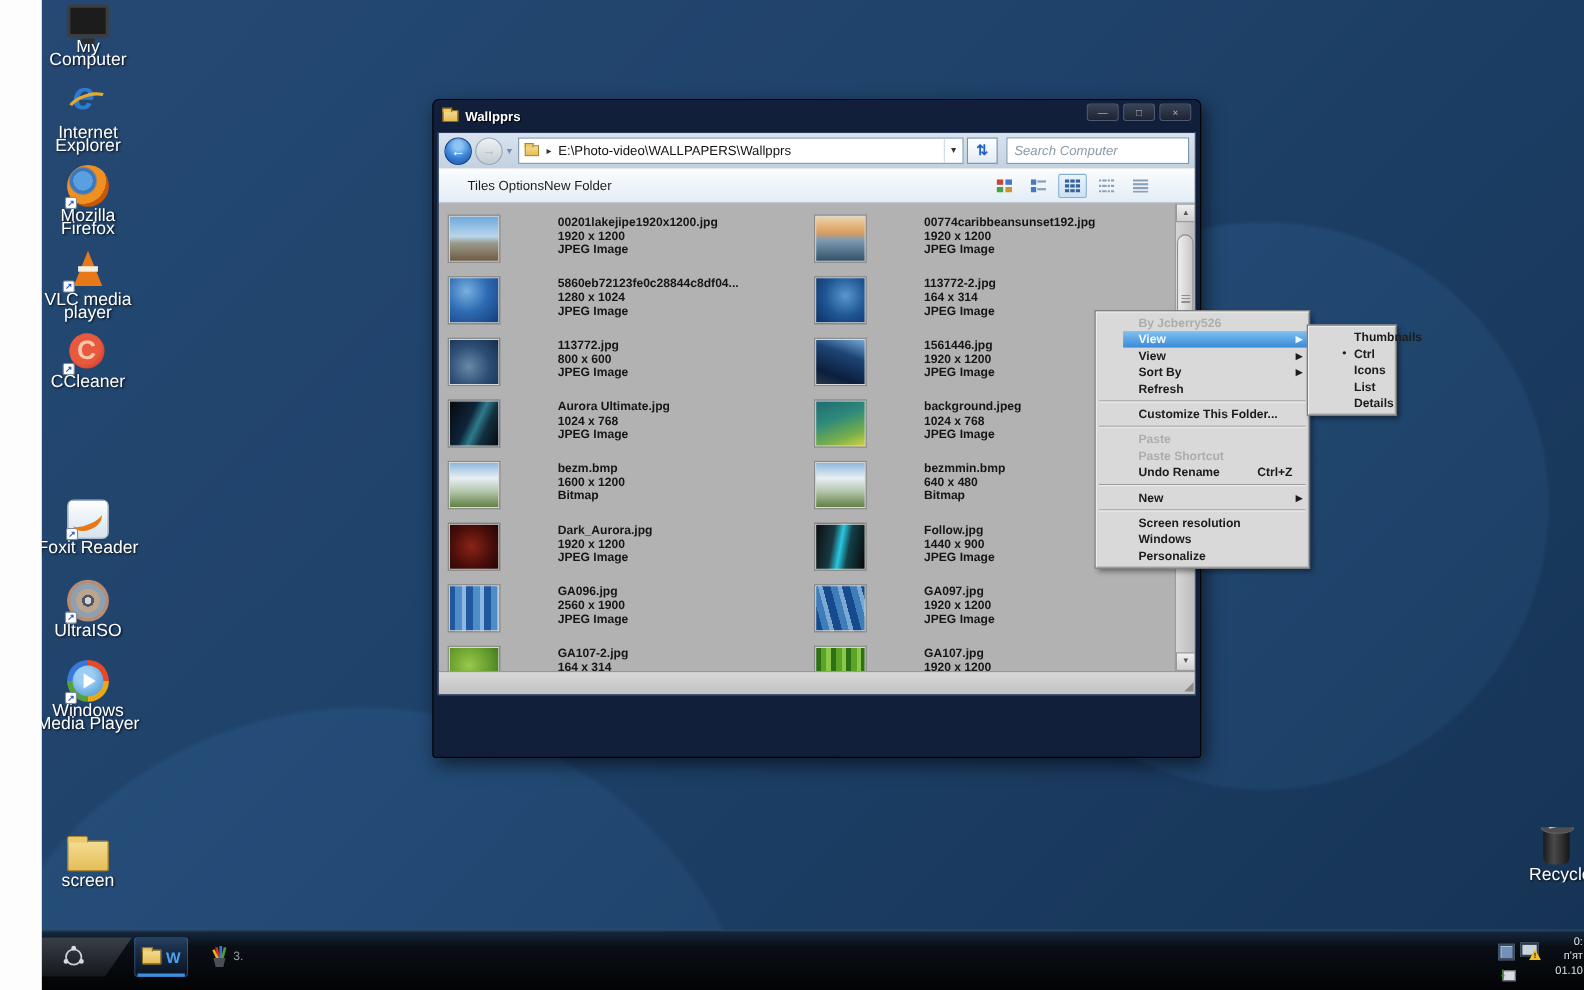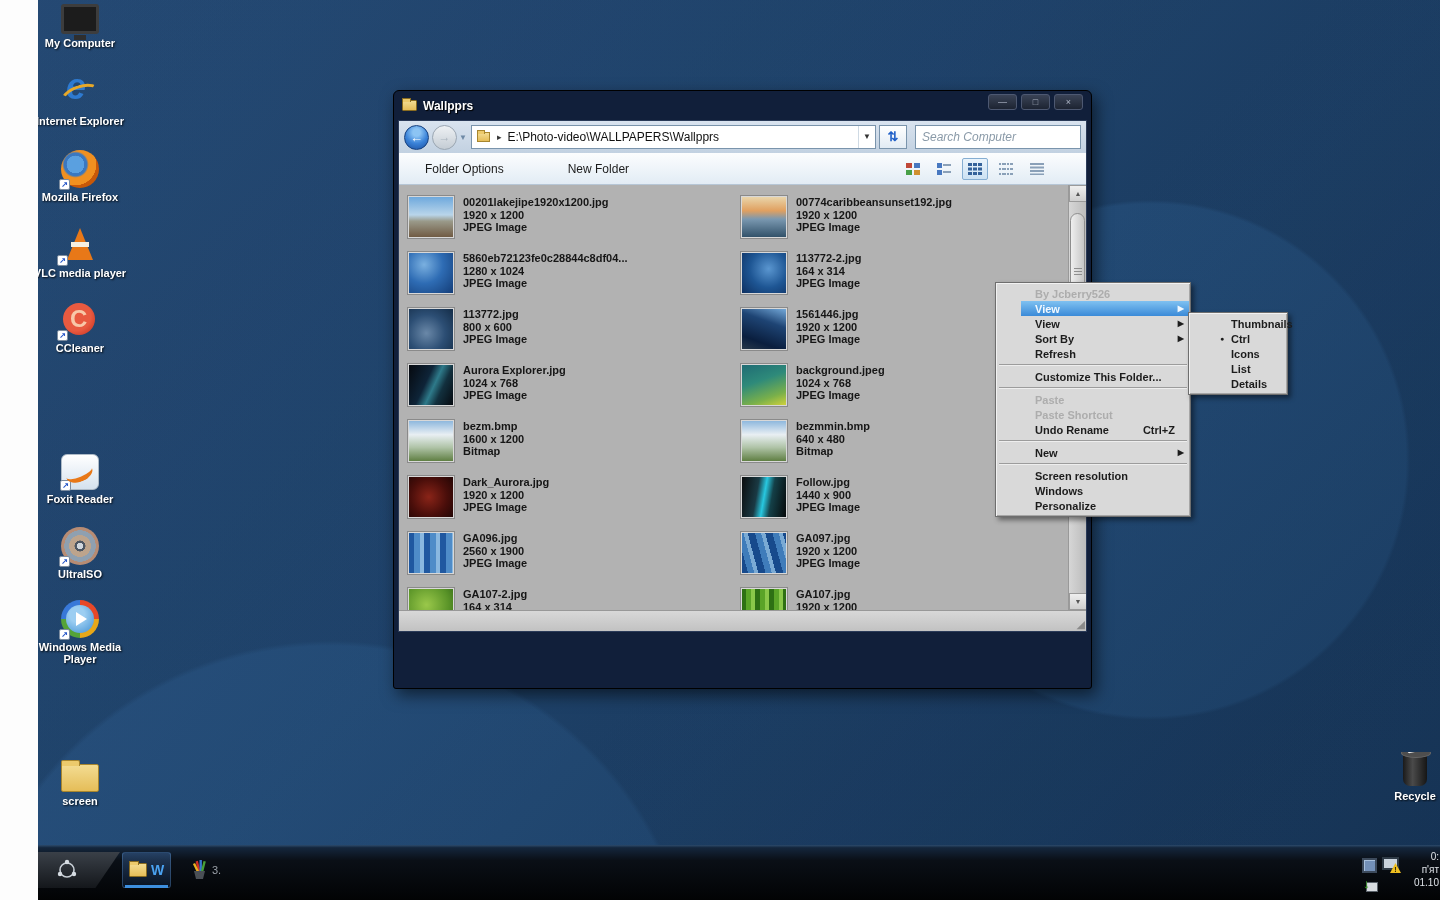--- a/index.html
+++ b/index.html
@@ -17,21 +17,21 @@
   #white-strip { position:absolute; left:0; top:0; width:38px; height:900px; background:#fdfdfd; z-index:60; }
 
   
   .dicon { position:absolute; left:33px; width:94px; text-align:center; cursor:default; z-index:2; }
   .dicon:nth-of-type(1){ top:4px; }   .dicon:nth-of-type(2){ top:74px; }
   .dicon:nth-of-type(3){ top:150px; } .dicon:nth-of-type(4){ top:226px; }
   .dicon:nth-of-type(5){ top:301px; } .dicon:nth-of-type(6){ top:454px; }
   .dicon:nth-of-type(7){ top:527px; } .dicon:nth-of-type(8){ top:600px; }
   .dicon:nth-of-type(9){ top:756px; }
   .dicon-img { position:relative; display:block; width:42px; height:38px; margin:0 auto 3px; }
-  .dicon-label { display:block; color:#fff; font-size:11px; font-weight:bold; line-height:12px;
+  .dicon-label { display:block; color:#fff; font-size:16px; font-weight:normal; line-height:12px;
     text-shadow:1px 1px 2px rgba(0,0,0,.85); }
   .badge { position:absolute; left:-2px; bottom:-2px; width:11px; height:11px; background:#fff;
     border:1px solid #7d8da0; border-radius:2px; font-size:8px; line-height:9px; color:#2858c8; font-weight:bold; }
 
   .icon-computer { background:#1c1c1c; border:3px solid #3d3d3d; border-radius:3px; height:30px !important; width:38px !important; }
   .icon-computer::after { content:""; position:absolute; left:10px; bottom:-9px; width:12px; height:5px; background:#2e2e2e; }
   .icon-ie::before { content:"e"; position:absolute; left:7px; top:-8px; font-size:36px; font-weight:bold; color:#2e7ad0; font-style:italic; }
   .icon-ie::after { content:""; position:absolute; left:1px; top:11px; width:36px; height:18px; border:3px solid transparent;
     border-top-color:#e8a828; border-radius:50%; transform:rotate(-18deg); }
   .icon-firefox { border-radius:50%; width:38px !important;
@@ -106,30 +106,30 @@
     border:1px solid #7a94ac; color:#2060c8; font-size:13px; font-weight:bold; text-align:center; line-height:22px; flex:0 0 auto; }
   #searchbox { width:166px; height:24px; margin-left:8px; border:1px solid #7a94ac; background:#fff; flex:0 0 auto; }
   #searchbox input { width:100%; height:100%; border:none; outline:none; padding:0 6px; font-size:12px;
     font-family:"Liberation Sans",sans-serif; }
   #searchbox input::placeholder { font-style:italic; color:#8a9aa8; }
 
   
   #toolbar { height:32px; background:linear-gradient(#fcfdfe,#e2ecf5); border-bottom:1px solid #b6c6d6;
     display:flex; align-items:center; padding:0 10px 0 26px; flex:0 0 auto; }
   .tb-label { font-size:12px; color:#1c1c1c; }
-  #tb-new { margin-left:64px; }
+  #tb-new { }
   #view-btns { margin-left:auto; margin-right:26px; display:flex; gap:5px; align-items:center; }
   .vb { width:26px; height:22px; display:grid; place-items:center; border:1px solid transparent; border-radius:2px; }
   .vb.selected { border-color:#86aed2; background:linear-gradient(#eaf4fc,#cce1f2); }
 
   
   #content { position:relative; flex:1 1 auto; overflow:hidden; background:#b2b2b2; }
   #file-grid { position:absolute; left:2px; top:9px; right:19px; display:grid;
     grid-template-columns:1fr 1fr; grid-auto-rows:56px; }
-  .tile { display:flex; padding:1px 0 0 6px; overflow:hidden; }
+  .tile { display:flex; padding:1px 0 0 6px; overflow:hidden;gap:44px; }
   .thumb { width:48px; height:44px; flex:0 0 auto; border:1px solid #8a8a8a; box-shadow:0 0 0 1px #d8d8d8 inset; }
   .tile-text { margin-left:8px; padding-top:1px; }
   .tile-text span { display:block; font-size:11px; font-weight:bold; color:#161616; line-height:12.5px; white-space:nowrap; }
 
   #vscroll { position:absolute; right:0; top:0; bottom:0; width:18px;
     background:linear-gradient(90deg,#d6d6d6,#bcbcbc); border-left:1px solid #999; }
   .sb-arrow { position:absolute; left:0; width:18px; height:17px; background:linear-gradient(#efefef,#cfcfcf);
     border:1px solid #9a9a9a; font-size:7px; color:#555; text-align:center; line-height:15px; }
   #sb-up { top:0; } #sb-down { bottom:0; }
   #sb-thumb { position:absolute; left:1px; top:28px; width:15px; height:118px; border:1px solid #8e8e8e;
@@ -146,21 +146,21 @@
   #ctx { position:absolute; left:995px; top:282px; width:196px; z-index:20; background:#d9d9d9;
     border:1px solid #6e6e6e; box-shadow:inset 1px 1px 0 #f2f2f2, inset -1px -1px 0 #a6a6a6, 3px 3px 5px rgba(0,0,0,.45);
     padding:3px 1px; }
   .mi { position:relative; display:flex; align-items:center; height:15px; padding:0 14px;
     font-size:11px; font-weight:bold; color:#1c1c1c;margin-left:24px; }
   .mi .arrow { position:absolute; right:5px; font-size:8px; }
   .mi .mshort { margin-left:auto; }
   .mi.disabled { color:#adadad; }
   .mi.hl { background:linear-gradient(180deg,#7fc1f1,#3a8ad8); color:#f2f9ff; }
   .msep { height:2px; border-top:1px solid #9c9c9c; border-bottom:1px solid #eeeeee; margin:3px 2px; }
-  #submenu { position:absolute; left:1188px; top:312px; width:100px; z-index:21; background:#d9d9d9;
+  #submenu { position:absolute; left:1188px; top:295px; width:82px; z-index:21; background:#d9d9d9;
     border:1px solid #6e6e6e; box-shadow:inset 1px 1px 0 #f2f2f2, inset -1px -1px 0 #a6a6a6, 3px 3px 5px rgba(0,0,0,.45);
     padding:3px 1px; }
   #submenu .mi { padding:0 6px 0 17px; }
   .bullet { position:absolute; left:6px; font-size:7px; }
 
   
   #taskbar { position:absolute; left:38px; right:0; bottom:0; height:55px; z-index:30;
     background:linear-gradient(180deg,#2c4a6b 0,#14263c 5%,#0a0f16 28%,#020304 100%); }
   #start-btn { position:absolute; left:0; top:7px; width:82px; height:36px;
     background:linear-gradient(#3a4048,#14171b); clip-path:polygon(0 0,100% 0,70% 100%,0 100%);
@@ -278,21 +278,21 @@
             <span class="addr-sep">▸</span>
             <span id="addr-path">E:\Photo-video\WALLPAPERS\Wallpprs</span>
             <span id="addr-drop">▼</span>
           </div>
           <div id="refresh-btn">⇅</div>
           <div id="searchbox">
             <input placeholder="Search Computer" style="">
           </div>
         </div>
         <div id="toolbar">
-          <span class="tb-label">Folder Options</span>
+          <span class="tb-label">Tiles Options</span>
           <span class="tb-label" id="tb-new">New Folder</span>
           <div id="view-btns">
             <div class="vb">
               <svg width="14" height="12">
                   <rect x="0" y="0" width="6" height="5" fill="#c04838"></rect>
                   <rect x="8" y="0" width="6" height="5" fill="#4878c0"></rect>
                   <rect x="0" y="7" width="6" height="5" fill="#48a048"></rect>
                   <rect x="8" y="7" width="6" height="5" fill="#d09030"></rect>
                 </svg>
             </div>
@@ -401,21 +401,21 @@
     <div class="tile-text">
       <span class="f-name">1561446.jpg</span>
       <span class="f-dims">1920 x 1200</span>
       <span class="f-type">JPEG Image</span>
     </div>
   </div>
 
   <div class="tile">
     <div class="thumb" style="background: linear-gradient(115deg, rgb(5, 7, 12) 0%, rgb(14, 36, 56) 40%, rgb(46, 122, 138) 55%, rgb(18, 48, 62) 70%, rgb(5, 7, 12) 100%);"></div>
     <div class="tile-text">
-      <span class="f-name">Aurora Explorer.jpg</span>
+      <span class="f-name">Aurora Ultimate.jpg</span>
       <span class="f-dims">1024 x 768</span>
       <span class="f-type">JPEG Image</span>
     </div>
   </div>
 
   <div class="tile">
     <div class="thumb" style="background: linear-gradient(160deg, rgb(30, 106, 116) 0%, rgb(46, 138, 122) 40%, rgb(122, 176, 74) 75%, rgb(216, 212, 58) 100%);"></div>
     <div class="tile-text">
       <span class="f-name">background.jpeg</span>
       <span class="f-dims">1024 x 768</span>

